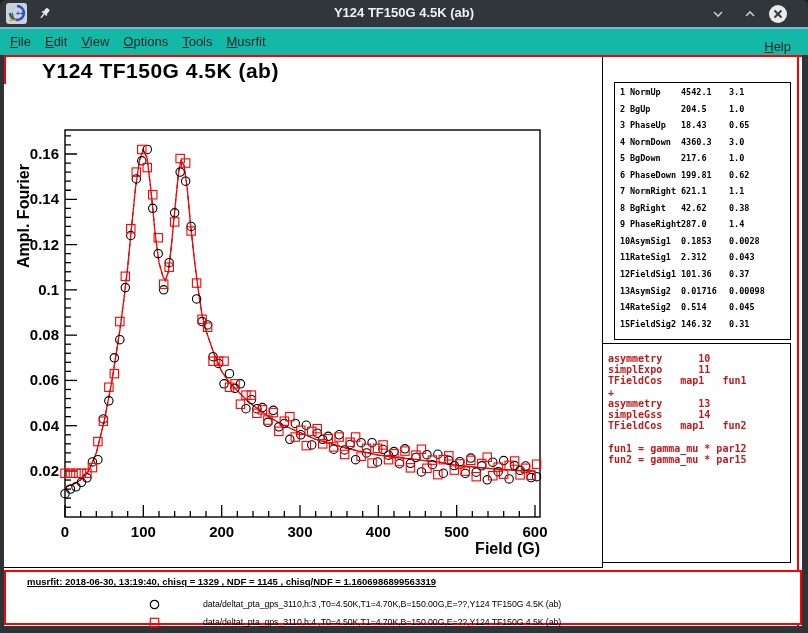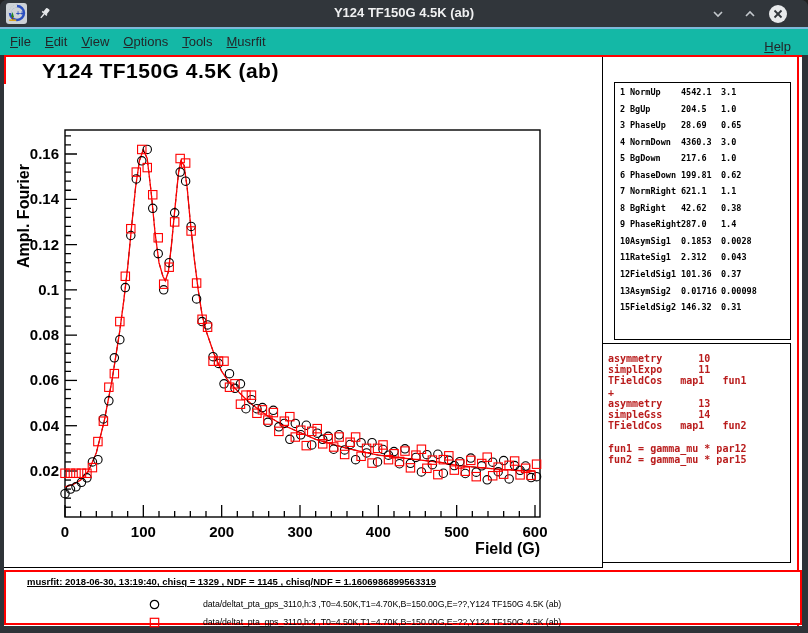--- a/index.html
+++ b/index.html
@@ -24,21 +24,21 @@
   svg.plot{position:absolute;left:0;top:0;width:808px;height:633px;pointer-events:none;}
   .plot-title{position:absolute;left:42px;top:59px;font-size:21px;font-weight:bold;color:#000;letter-spacing:0.5px;}
   .ylabel{position:absolute;left:-36px;top:207px;width:120px;text-align:center;font-size:16px;font-weight:bold;color:#000;transform:rotate(-90deg);}
   .xlabel{position:absolute;left:440px;top:540px;width:100px;text-align:right;font-size:16px;font-weight:bold;color:#000;}
   
   .parambox{position:absolute;left:614px;top:82px;width:177px;height:258px;border:1px solid #000;background:#fff;box-sizing:border-box;font-family:"DejaVu Sans Mono",monospace;font-weight:bold;font-size:8.5px;color:#000;}
   .paramrow{position:relative;height:16.55px;}
   .paramrow .n{position:absolute;left:5px;top:4px;}
   .paramrow .name{position:absolute;left:15px;top:4px;}
   .paramrow .val{position:absolute;left:66px;top:4px;}
-  .paramrow .err{position:absolute;left:106px;top:4px;}
+  .paramrow .err{position:absolute;left:114px;top:4px;}
   .theorybox{position:absolute;left:602px;top:343px;width:189px;height:220px;border:1px solid #000;background:#fff;box-sizing:border-box;overflow:hidden;}
   .theorybox pre{margin:9px 0 0 5px;font-family:"DejaVu Sans Mono",monospace;font-weight:bold;font-size:10px;line-height:11.2px;color:#b91c1c;}
   
   .bottompad{position:absolute;left:4px;top:570px;width:798px;height:55px;border:2px solid #ff0000;background:#fff;box-sizing:border-box;}
   .fitinfo{position:absolute;left:21px;top:4px;font-size:9.5px;font-weight:bold;color:#000;white-space:nowrap;text-decoration:underline;}
   .legendrow{position:absolute;left:0;width:794px;height:14px;}
   .legendrow .mk{position:absolute;left:143px;top:1px;width:11px;height:11px;}
   .legendrow .txt{position:absolute;left:197px;top:1px;font-size:8.8px;font-weight:normal;color:#000;white-space:nowrap;letter-spacing:-0.1px;}
 </style>
 </head>
@@ -371,21 +371,21 @@
       </div>
       <div class="paramrow">
         <span class="n">2</span>
         <span class="name">BgUp</span>
         <span class="val">204.5</span>
         <span class="err">1.0</span>
       </div>
       <div class="paramrow">
         <span class="n">3</span>
         <span class="name">PhaseUp</span>
-        <span class="val">28.69</span>
+        <span class="val">18.43</span>
         <span class="err">0.65</span>
       </div>
       <div class="paramrow">
         <span class="n">4</span>
         <span class="name">NormDown</span>
         <span class="val">4360.3</span>
         <span class="err">3.0</span>
       </div>
       <div class="paramrow">
         <span class="n">5</span>
@@ -433,20 +433,26 @@
         <span class="n">12</span>
         <span class="name">FieldSig1</span>
         <span class="val">101.36</span>
         <span class="err">0.37</span>
       </div>
       <div class="paramrow">
         <span class="n">13</span>
         <span class="name">AsymSig2</span>
         <span class="val">0.01716</span>
         <span class="err">0.00098</span>
+      </div>
+      <div class="paramrow">
+        <span class="n">14</span>
+        <span class="name">RateSig2</span>
+        <span class="val">0.514</span>
+        <span class="err">0.045</span>
       </div>
       <div class="paramrow">
         <span class="n">15</span>
         <span class="name">FieldSig2</span>
         <span class="val">146.32</span>
         <span class="err">0.31</span>
       </div>
     </div>
 
   <div class="theorybox">

